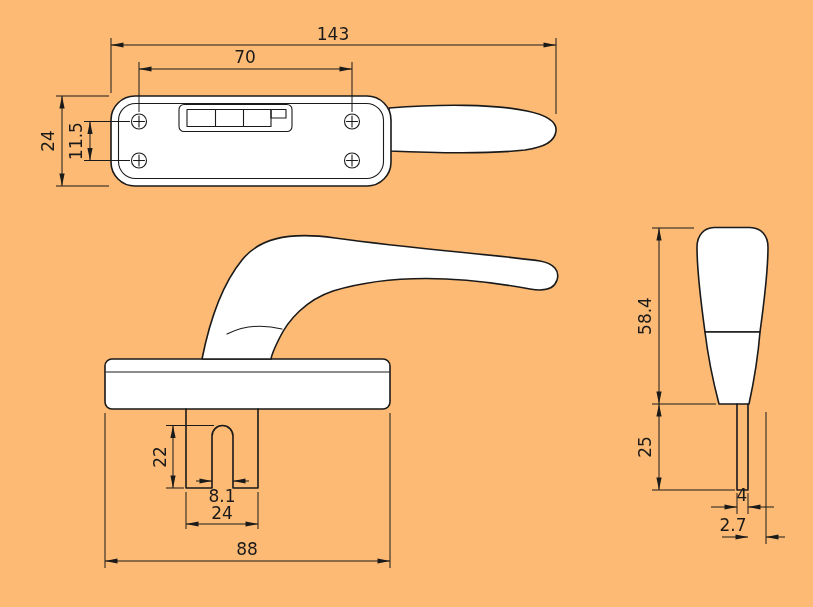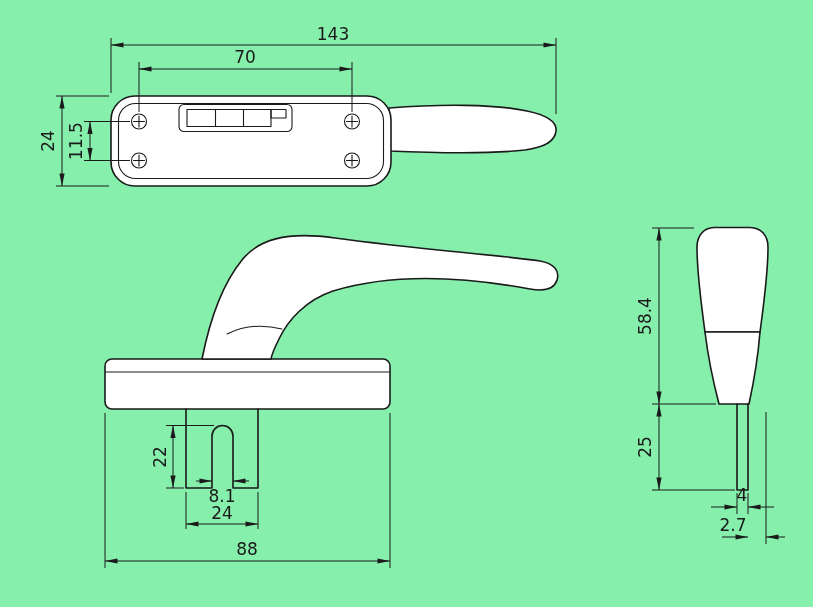--- a/index.html
+++ b/index.html
@@ -8,21 +8,21 @@
     background: #ffffff;
     width: 813px;
     height: 607px;
     overflow: hidden;
     font-family: "DejaVu Sans", sans-serif;
   }
   .canvas {
     position: relative;
     width: 813px;
     height: 607px;
-    background: #86efac;
+    background: #fdba74;
   }
   svg { display: block; }
   .edge {
     stroke: #1a1a1a;
     stroke-width: 1.6;
     fill: none;
     stroke-linejoin: round;
     stroke-linecap: round;
   }
   .edge-fill { fill: #ffffff; }

